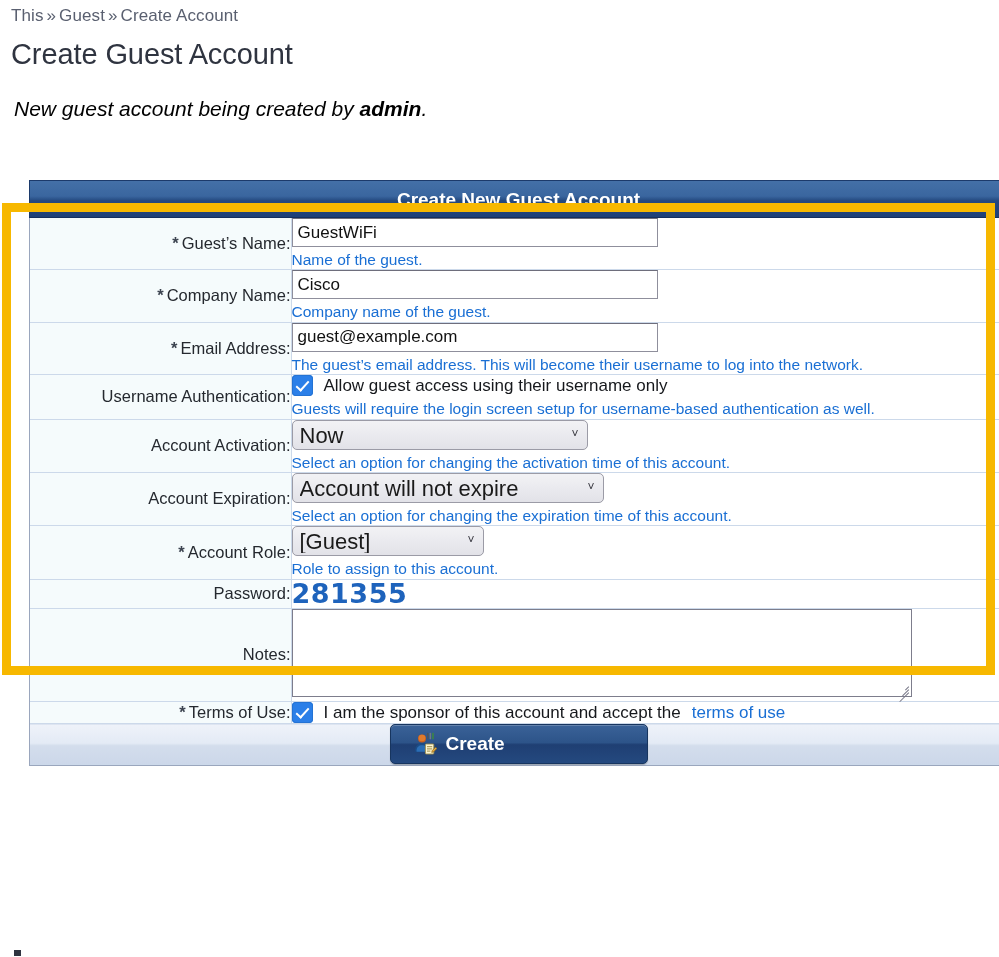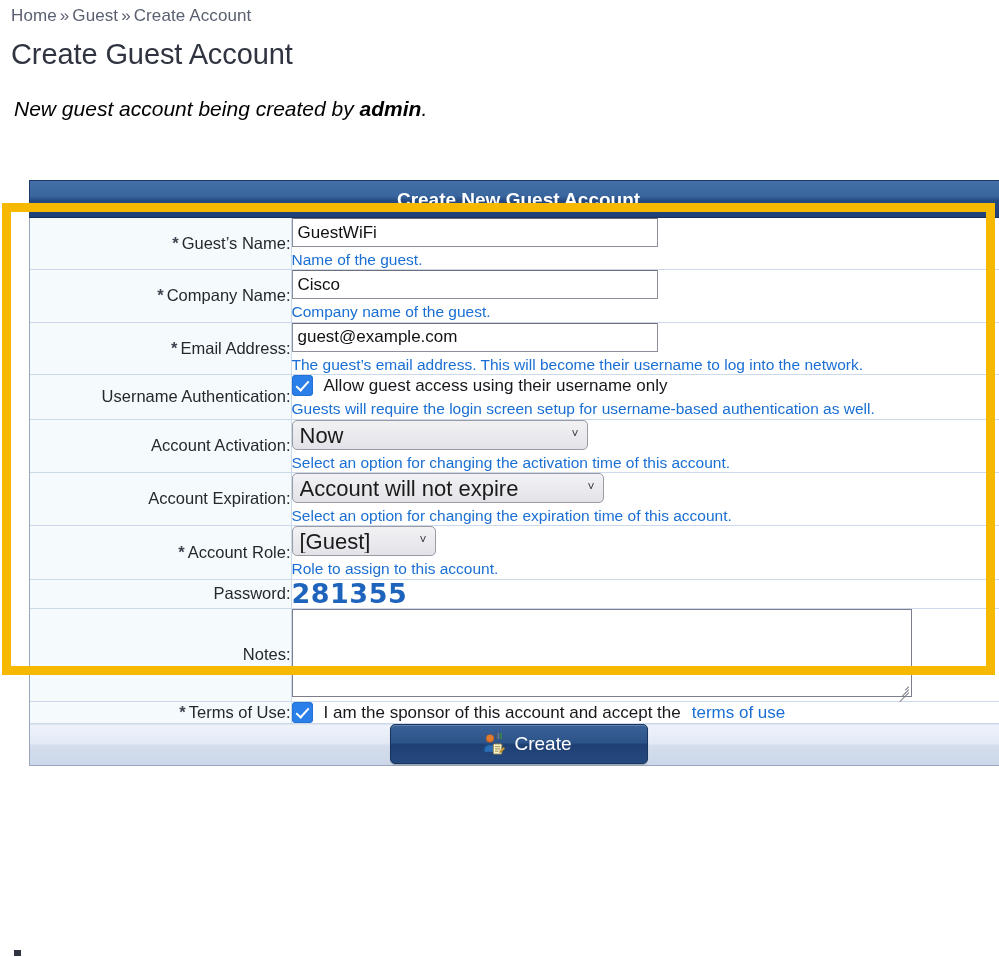--- a/index.html
+++ b/index.html
@@ -147,21 +147,21 @@
     right: 9px;
     top: 50%;
     transform: translateY(-55%);
     pointer-events: none;
     color: #3a3a42;
     font-size: 12px;
     line-height: 1;
   }
   select.sel-activation { width: 296px; }
   select.sel-expiration { width: 312px; }
-  select.sel-role { width: 144px; }
+  select.sel-role { width: 192px; }
 
   .check-line {
     display: flex;
     align-items: center;
     gap: 11px;
     font-size: 17px;
     color: #16181c;
   }
   .cbox {
     width: 21px;
@@ -231,30 +231,29 @@
 
   .footer-row td {
     background: linear-gradient(to bottom, #eef2f9 0%, #e3eaf5 48%, #d3ddec 52%, #ccd7e9 100%);
     padding: 12px 0 13px 0;
     text-align: center;
     border-bottom: none;
   }
   .create-btn {
     display: inline-flex;
     align-items: center;
-    justify-content: center;
     gap: 9px;
     width: 258px;
     height: 40px;
     border-radius: 5px;
     border: 1px solid #17355f;
     background: linear-gradient(to bottom, #3a6298 0%, #2d5489 46%, #1f3f73 52%, #24497f 100%);
     color: #ffffff;
     font-size: 19px;
-    font-weight: normal;
+    font-weight: bold;
     box-shadow: 0 1px 1px rgba(0,0,0,.25), inset 0 1px 0 rgba(255,255,255,.22);
     cursor: pointer;
     font-family: "Liberation Sans", sans-serif;
     padding-left: 22px;
   }
   .create-icon { width: 24px; height: 24px; flex: 0 0 auto; }
 
   
   .highlight {
     position: absolute;
@@ -274,21 +273,21 @@
     top: 950px;
     width: 7px;
     height: 6px;
     background: #2f3440;
   }
 </style>
 </head>
 <body>
 
 <div class="breadcrumb">
-  <span>Home</span><span class="sep">»</span><span>Guest</span><span class="sep">»</span><span>Create Account</span>
+  <span>This</span><span class="sep">»</span><span>Guest</span><span class="sep">»</span><span>Create Account</span>
 </div>
 
 <div class="page-title">Create Guest Account</div>
 
 <div class="subtitle">
   <span>New guest account being created by </span><b>admin</b><span>.</span>
 </div>
 
 <div class="panel-wrap">
 

